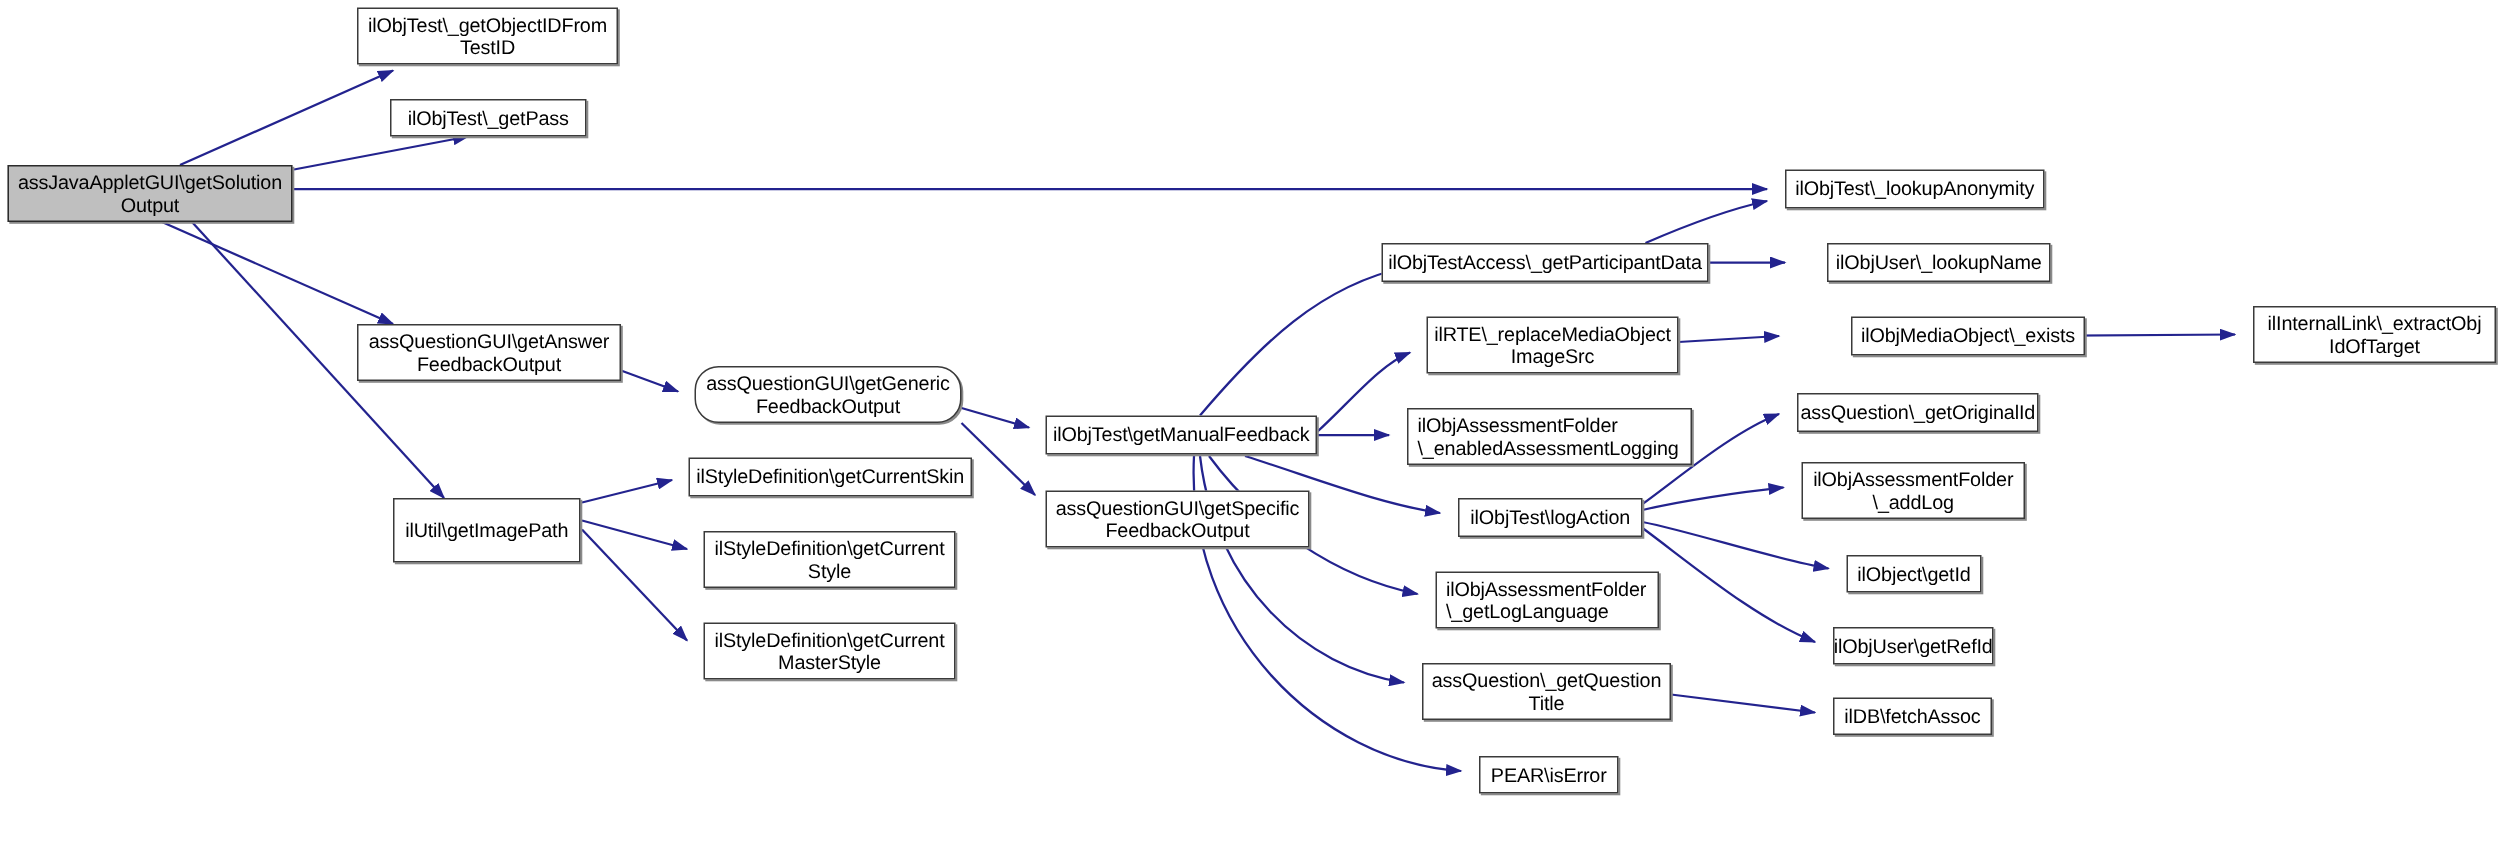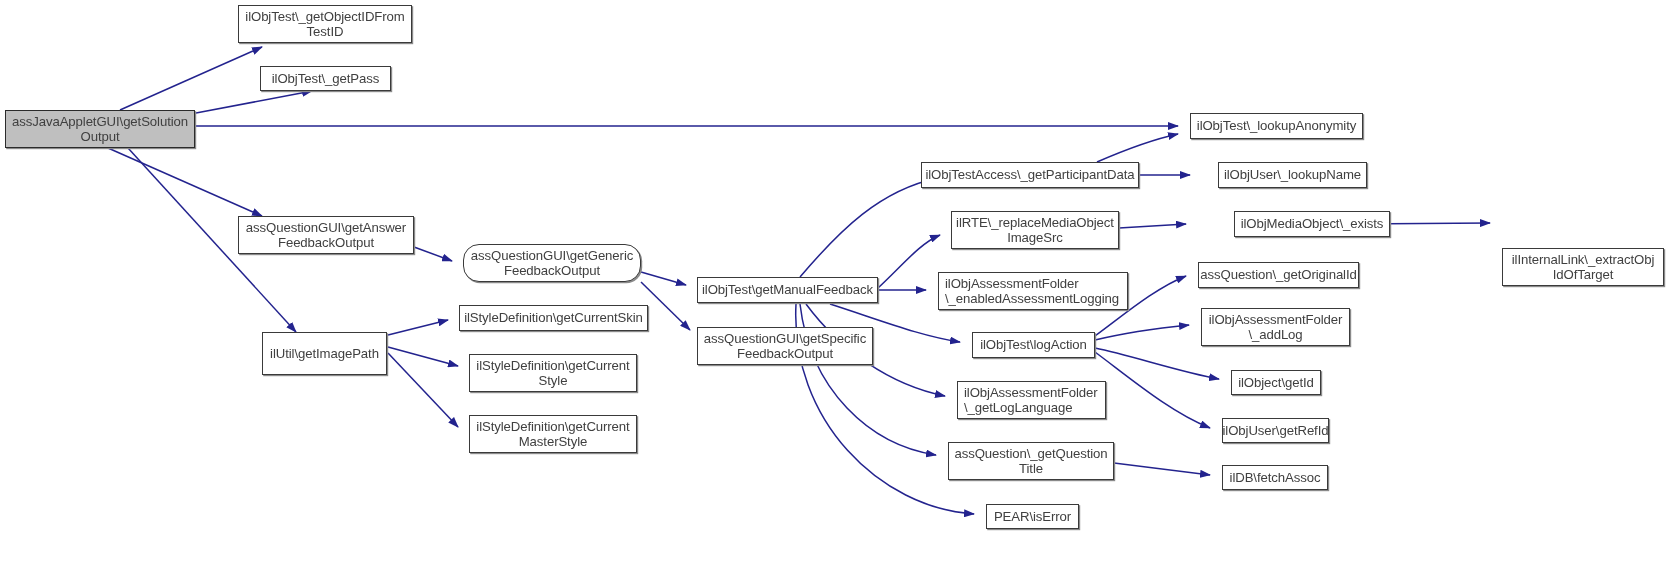--- a/index.html
+++ b/index.html
@@ -22,21 +22,21 @@
     top: 0;
     width: 1673px;
     height: 570px;
     pointer-events: none;
   }
   .node {
     position: absolute;
     box-sizing: border-box;
     border: 1px solid #3a3a3a;
     background: #ffffff;
-    color: #404040;
+    color: #000000;
     display: flex;
     align-items: center;
     justify-content: center;
     text-align: center;
     font-size: 13.2px;
     line-height: 15.5px;
     letter-spacing: -0.1px;
     padding: 1px 3px;
     white-space: pre-line;
     box-shadow: 1.2px 1.2px 0 0 #8a8a8a;
@@ -119,16 +119,16 @@
 Title</div>
       <div class="node" style="left: 986px; top: 504px; width: 93px; height: 25px;">PEAR\isError</div>
       <div class="node" style="left: 1202px; top: 162px; width: 149px; height: 26px; margin-left: 16px;">ilObjUser\_lookupName</div>
       <div class="node" style="left: 1198px; top: 211px; width: 156px; height: 26px; margin-left: 36px;">ilObjMediaObject\_exists</div>
       <div class="node" style="left: 1198px; top: 262px; width: 161px; height: 26px;">assQuestion\_getOriginalId</div>
       <div class="node" style="left: 1201px; top: 308px; width: 149px; height: 38px;">ilObjAssessmentFolder
 \_addLog</div>
       <div class="node" style="left: 1231px; top: 370px; width: 90px; height: 25px;">ilObject\getId</div>
       <div class="node" style="left: 1222px; top: 418px; width: 107px; height: 25px;">ilObjUser\getRefId</div>
       <div class="node" style="left: 1222px; top: 465px; width: 106px; height: 25px;">ilDB\fetchAssoc</div>
-      <div class="node" style="left: 1502px; top: 204px; width: 162px; height: 38px; margin-top: 44px;">ilInternalLink\_extractObj
+      <div class="node" style="left: 1502px; top: 204px; width: 162px; height: 38px;">ilInternalLink\_extractObj
 IdOfTarget</div>
     </div>
 </div>
 
 </body></html>

